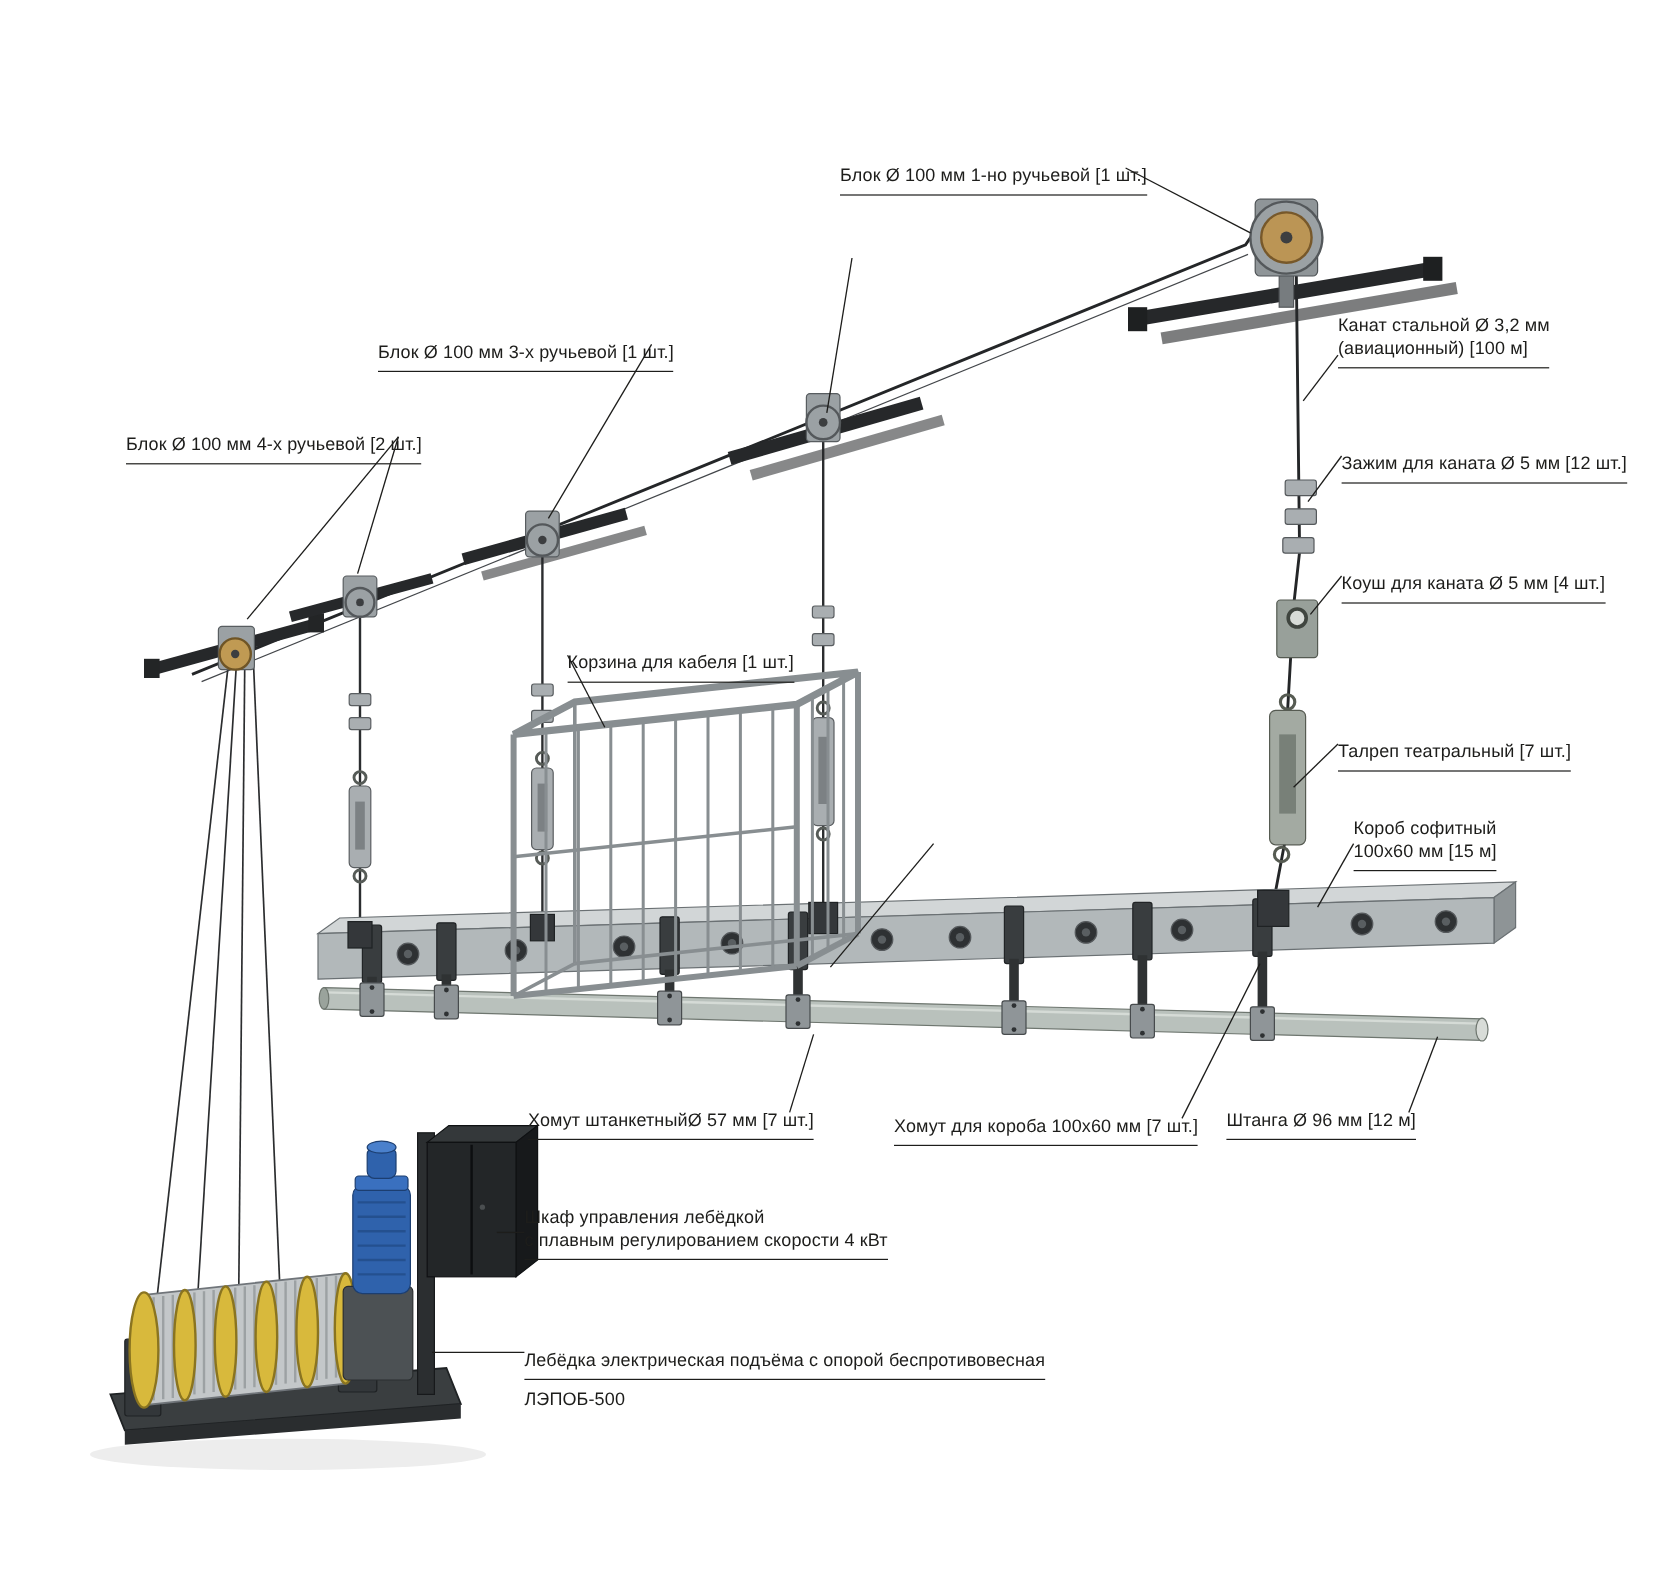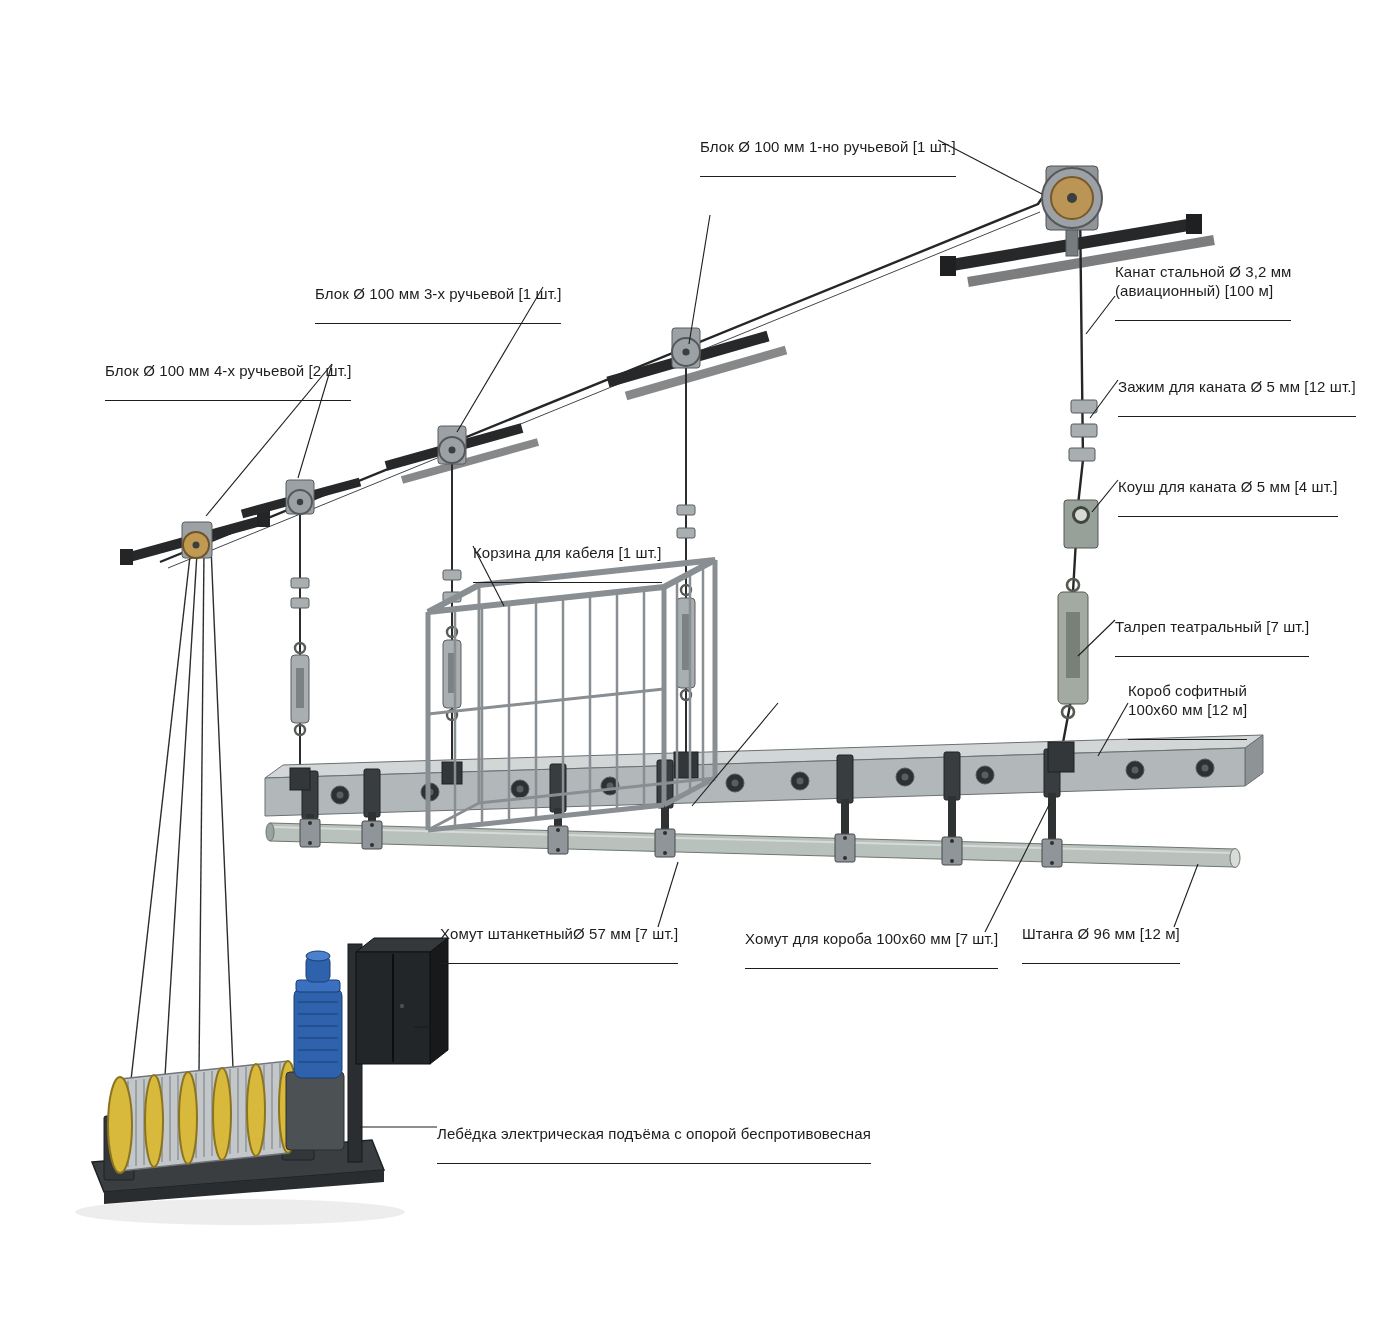--- a/index.html
+++ b/index.html
@@ -1,21 +1,21 @@
 <!DOCTYPE html>
 <html><head>
 <meta charset="utf-8">
 <style>
   html,body{margin:0;padding:0;background:#fff;}
   .page{position:relative;width:1400px;height:1330px;background:#ffffff;overflow:hidden;
         font-family:"Liberation Sans",sans-serif;}
   .page svg.canvas{position:absolute;left:0;top:0;}
   .label{position:absolute;font-size:15px;line-height:19px;font-weight:500;color:#1d1d1b;
          letter-spacing:0.1px;white-space:pre-line;}
-  .label .u{display:inline-block;border-bottom:1.3px solid #1d1d1b;padding-bottom:20px;}
+  .label .u{display:inline-block;border-bottom:1.3px solid #1d1d1b;padding-bottom:6px;}
   .label .second{display:block;margin-top:7px;}
 </style>
 </head>
 <body>
 
 <div class="page">
 
 <svg class="canvas" width="1400" height="1330" viewBox="0 0 1400 1330">
 
   <g>
@@ -344,31 +344,36 @@
     <span class="u">Зажим для каната Ø 5 мм [12 шт.]</span>
   </div>
   <div class="label" style="left:1118px;top:458px">
     <span class="u">Коуш для каната Ø 5 мм [4 шт.]</span>
   </div>
   <div class="label" style="left:1115px;top:598px">
     <span class="u">Талреп театральный [7 шт.]</span>
   </div>
   <div class="label" style="left:1128px;top:662px">
     <span class="u">Короб софитный
-100х60 мм [12 м]</span>
+100х60 мм [15 м]</span>
   </div>
   <div class="label" style="left:473px;top:524px">
     <span class="u">Корзина для кабеля [1 шт.]</span>
   </div>
   <div class="label" style="left:440px;top:905px">
     <span class="u">Хомут штанкетныйØ 57 мм [7 шт.]</span>
   </div>
   <div class="label" style="left:745px;top:910px">
     <span class="u">Хомут для короба 100х60 мм [7 шт.]</span>
   </div>
   <div class="label" style="left:1022px;top:905px">
     <span class="u">Штанга Ø 96 мм [12 м]</span>
   </div>
+  <div class="label" style="left:437px;top:986px">
+    <span class="u">Шкаф управления лебёдкой
+с плавным регулированием скорости 4 кВт</span>
+  </div>
   <div class="label" style="left:437px;top:1105px">
     <span class="u">Лебёдка электрическая подъёма с опорой беспротивовесная</span>
+    <span class="second">ЛЭПОБ-500</span>
   </div>
 
 </div>
 
 </body></html>

